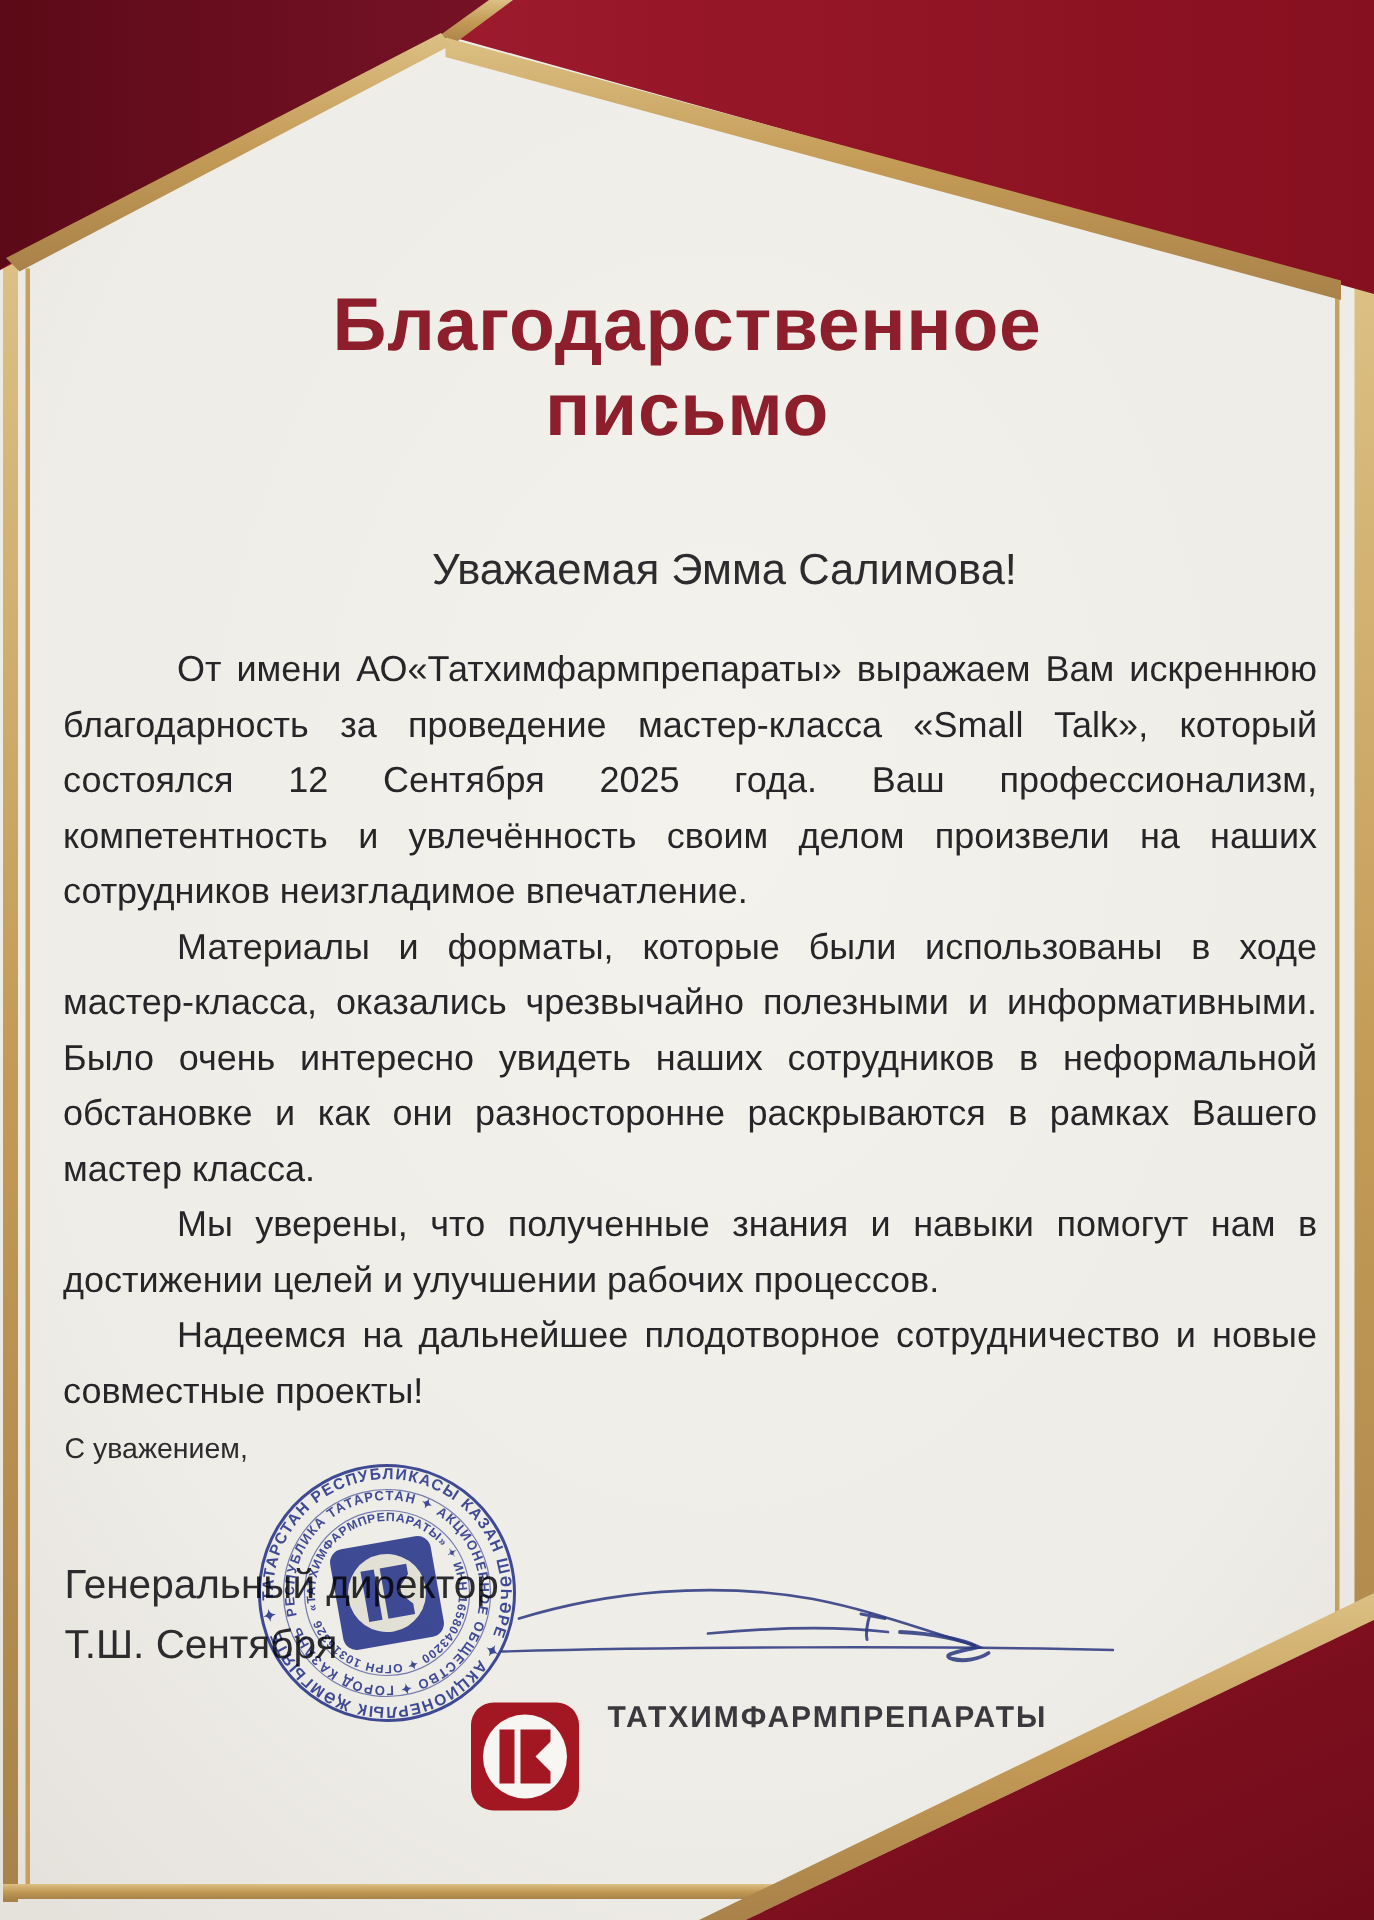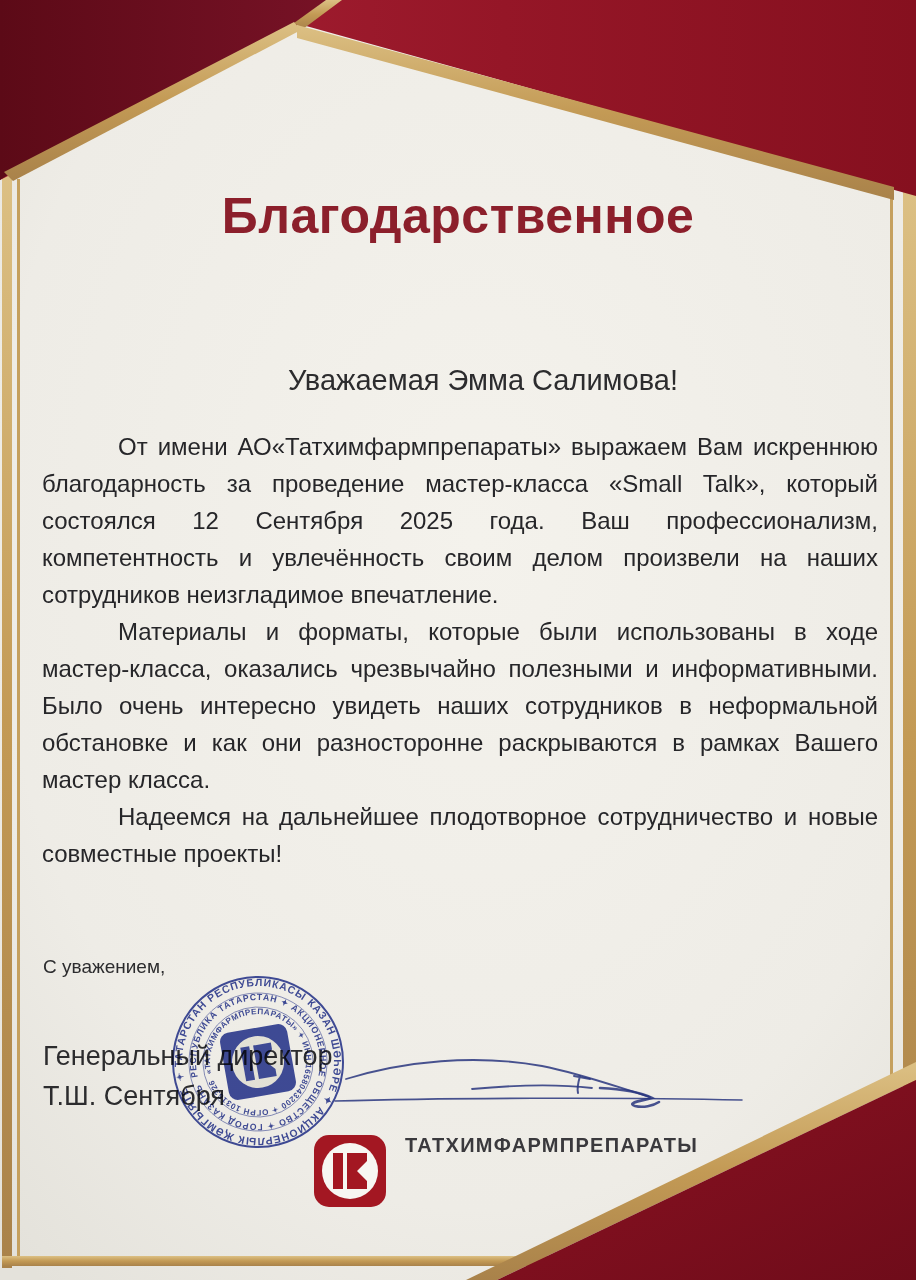--- a/index.html
+++ b/index.html
@@ -98,27 +98,29 @@
     <path d="M297,25 L894,187 L894,200 L297,38 Z" fill="url(#goldG)"></path>
 
     <path d="M294,22 L301,30 L13,181 L4,172 Z" fill="url(#goldG)"></path>
 
     <path d="M916,1062 L916,1080 L497,1280 L466,1280 Z" fill="url(#goldG)"></path>
     <path d="M916,1080 L916,1280 L497,1280 Z" fill="url(#crimsonG2)"></path>
   </svg>
 
   <div class="title">
     <div>Благодарственное</div>
+    <div>письмо</div>
   </div>
 
   <div class="greeting">Уважаемая Эмма Салимова!</div>
 
   <div class="body-text">
     <p>От имени АО«Татхимфармпрепараты» выражаем Вам искреннюю благодарность за проведение мастер-класса «Small Talk», который состоялся 12 Сентября 2025 года. Ваш профессионализм, компетентность и увлечённость своим делом произвели на наших сотрудников неизгладимое впечатление.</p>
     <p>Материалы и форматы, которые были использованы в ходе мастер-класса, оказались чрезвычайно полезными и информативными. Было очень интересно увидеть наших сотрудников в неформальной обстановке и как они разносторонне раскрываются в рамках Вашего мастер класса.</p>
+    <p>Мы уверены, что полученные знания и навыки помогут нам в достижении целей и улучшении рабочих процессов.</p>
     <p>Надеемся на дальнейшее плодотворное сотрудничество и новые совместные проекты!</p>
   </div>
 
   <div class="closing">С уважением,</div>
   <div class="signer">
     <div>Генеральный директор</div>
     <div>Т.Ш. Сентября</div>
   </div>
 
   <svg class="stamp" width="200" height="200" viewBox="-100 -100 200 200">

